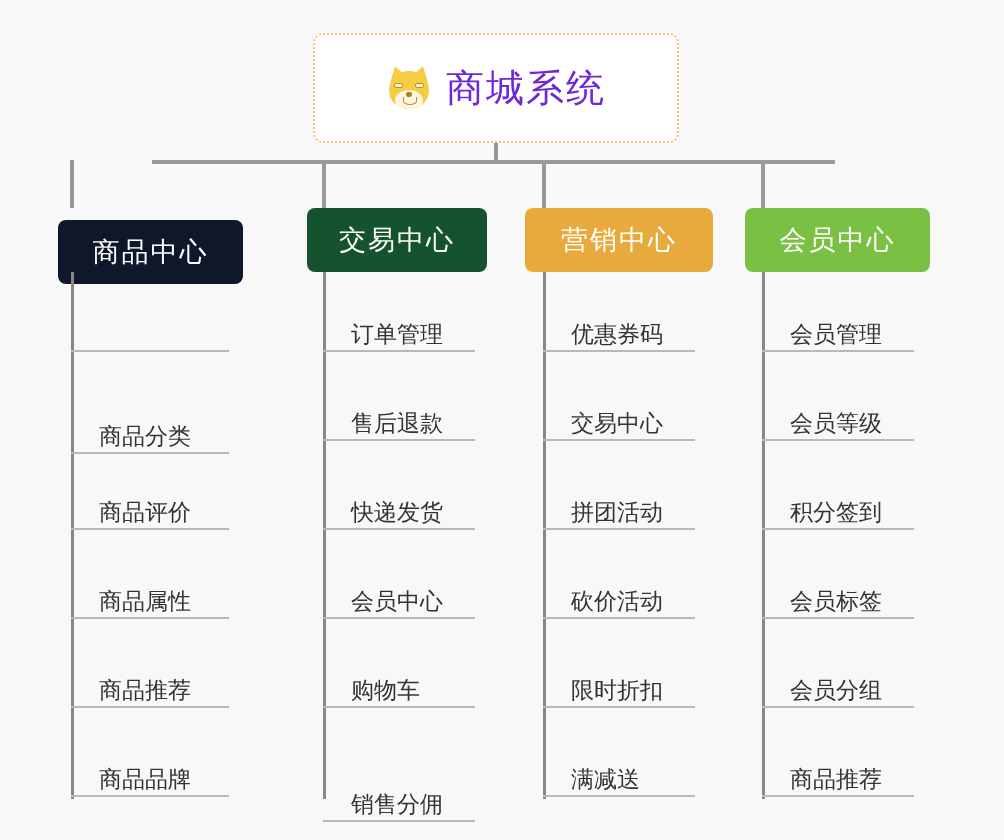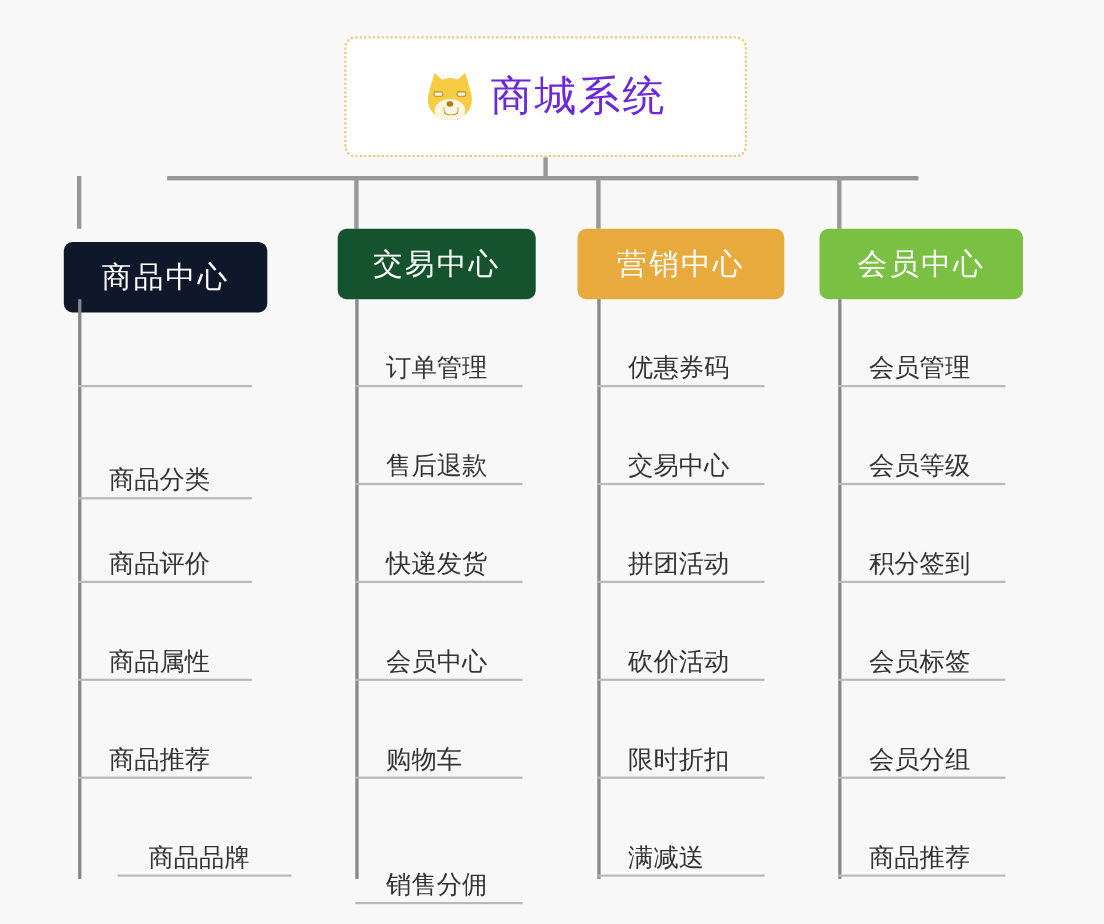--- a/index.html
+++ b/index.html
@@ -228,21 +228,21 @@
         <div class="leaf-underline" style="width: 158px;"></div>
       </div>
       <div class="leaf" style="left: 71px; top: 579px; width: 158px;">
         <span class="leaf-label">商品属性</span>
         <div class="leaf-underline" style="width: 158px;"></div>
       </div>
       <div class="leaf" style="left: 71px; top: 668px; width: 158px;">
         <span class="leaf-label">商品推荐</span>
         <div class="leaf-underline" style="width: 158px;"></div>
       </div>
-      <div class="leaf" style="left: 71px; top: 757px; width: 158px; margin-left: 36px;">
+      <div class="leaf" style="left: 71px; top: 757px; width: 158px;">
         <span class="leaf-label">商品品牌</span>
         <div class="leaf-underline" style="width: 158px;"></div>
       </div>
       <div class="conn conn-drop" style="left: 322px;"></div>
       <div class="cat-header" style="left: 307px; width: 180px; background: #14532d;">
         <span class="cat-header-label">交易中心</span>
       </div>
       <div class="spine" style="left: 323px; height: 527px;"></div>
       <div class="leaf" style="left: 323px; top: 312px; width: 152px;">
         <span class="leaf-label">订单管理</span>

